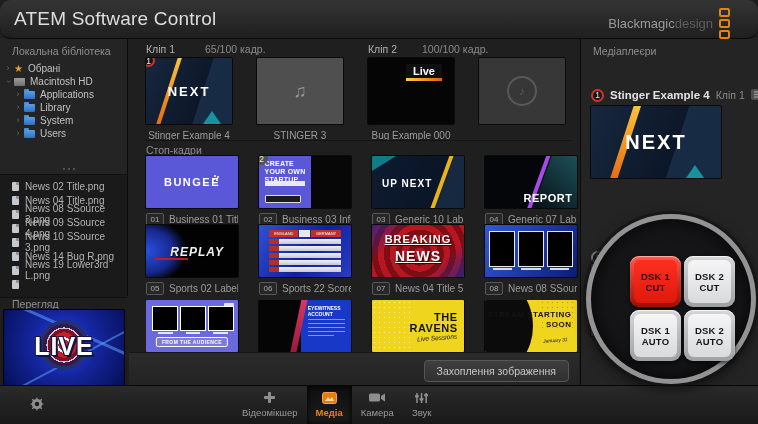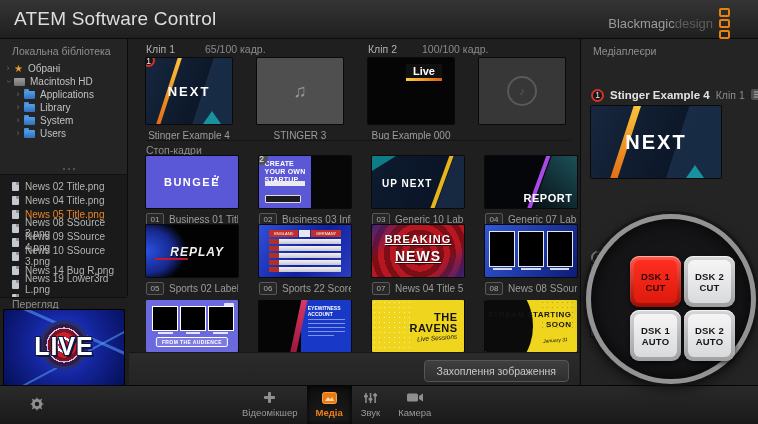--- a/index.html
+++ b/index.html
@@ -3,21 +3,21 @@
 <meta charset="utf-8">
 <style>
   html,body{margin:0;padding:0;}
   body{
     width:758px;height:424px;position:relative;overflow:hidden;
     background:#1e1e1e;font-family:"Liberation Sans",sans-serif;
     -webkit-font-smoothing:antialiased;
   }
   
   .topbar{position:absolute;top:0;left:0;right:0;height:38px;
-    background:linear-gradient(#343434,#1f1f1f);border-bottom:1px solid #0a0a0a;z-index:5;}
+    background:linear-gradient(#343434,#1f1f1f);border-bottom:1px solid #0a0a0a;z-index:5;border-radius:11px;}
   .app-title{position:absolute;left:14px;top:8px;font-size:19px;color:#dddddd;letter-spacing:.2px;}
   .brand{position:absolute;right:28px;top:8px;display:flex;align-items:center;gap:6px;}
   .brand-text{font-size:13px;color:#9a9a9a;}
   .brand-text .b2{color:#5e5e5e;}
   .brand-squares{display:flex;flex-direction:column;gap:2px;}
   .brand-squares i{display:block;width:7px;height:5px;border:2px solid #e8820e;border-radius:2px;}
   
   .sidebar-left{position:absolute;top:38px;left:0;width:128px;height:258px;
     background:#242424;border-right:1px solid #0b0b0b;box-sizing:border-box;z-index:4;}
   .panel-title{font-size:10.5px;color:#8f8f8f;}
@@ -267,24 +267,20 @@
     </div>
   <div class="files">
     <div class="file-row">
       <span class="ficon"></span>
       <span>News 02 Title.png</span>
     </div>
     <div class="file-row">
       <span class="ficon"></span>
       <span>News 04 Title.png</span>
     </div>
-    <div class="file-row selected">
-      <span class="ficon"></span>
-      <span>News 05 Title.png</span>
-    </div>
     <div class="file-row">
       <span class="ficon"></span>
       <span>News 08 SSource 3.png</span>
     </div>
     <div class="file-row">
       <span class="ficon"></span>
       <span>News 09 SSource 4.png</span>
     </div>
     <div class="file-row">
       <span class="ficon"></span>
@@ -594,40 +590,40 @@
       <span class="ticon-box">
         <svg width="15" height="12" viewBox="0 0 15 12">
             <rect x="0.5" y="0.5" width="14" height="11" rx="2" fill="#e87a12" stroke="#f5a04a"></rect>
             <path d="M3 9l3-4 2 2.5L10 5l2 4z" fill="#ffd9a8"></path>
           </svg>
       </span>
       <span class="lbl">Медіа</span>
     </div>
     <div class="tab">
       <span class="ticon-box">
+        <svg width="16" height="11" viewBox="0 0 16 11" fill="#8f8f8f">
+            <rect x="0" y="1.5" width="11" height="8" rx="1.5"></rect>
+            <path d="M12 4l4-2.5v8L12 7z"></path>
+          </svg>
+      </span>
+      <span class="lbl">Камера</span>
+    </div>
+    <div class="tab">
+      <span class="ticon-box">
         <svg width="13" height="12" viewBox="0 0 13 12" fill="#8f8f8f">
             <rect x="1.2" y="1" width="1.5" height="10"></rect>
             <rect x="5.8" y="1" width="1.5" height="10"></rect>
             <rect x="10.4" y="1" width="1.5" height="10"></rect>
             <rect x="0" y="3" width="3.8" height="2.4" rx=".6"></rect>
             <rect x="4.6" y="6" width="3.8" height="2.4" rx=".6"></rect>
             <rect x="9.2" y="2" width="3.8" height="2.4" rx=".6"></rect>
           </svg>
       </span>
       <span class="lbl">Звук</span>
     </div>
-    <div class="tab">
-      <span class="ticon-box">
-        <svg width="16" height="11" viewBox="0 0 16 11" fill="#8f8f8f">
-            <rect x="0" y="1.5" width="11" height="8" rx="1.5"></rect>
-            <path d="M12 4l4-2.5v8L12 7z"></path>
-          </svg>
-      </span>
-      <span class="lbl">Камера</span>
-    </div>
   </div>
 </div>
 
 <div class="dsk-circle">
   <div class="dsk-grid">
     <div class="key red">
       <div class="face">
         <span>DSK 1</span>
         <span>CUT</span>
       </div>

